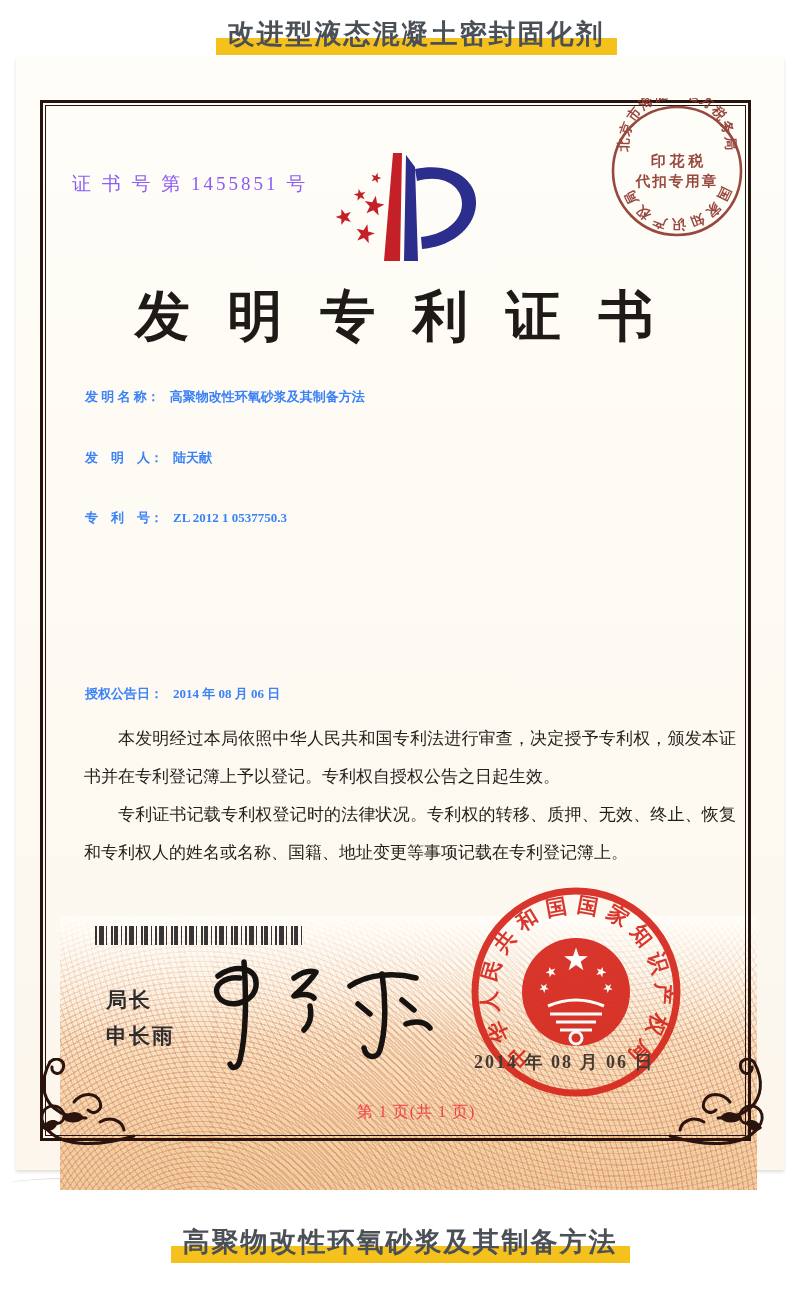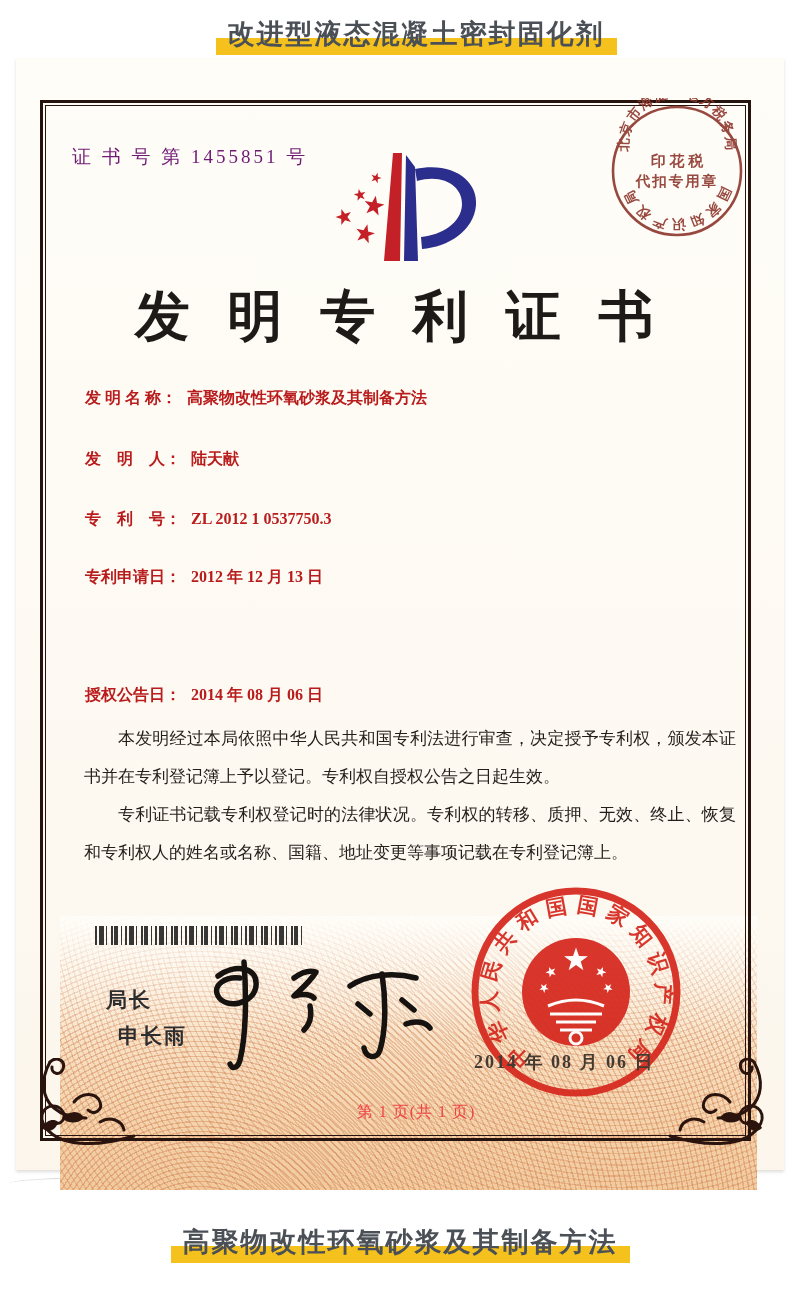--- a/index.html
+++ b/index.html
@@ -31,33 +31,33 @@
   
   .guilloche{position:absolute;left:44px;top:858px;width:697px;height:274px;z-index:1;
      background:
        repeating-radial-gradient(circle at 20% 130%, rgba(196,96,44,.30) 0 1.4px, rgba(255,255,255,0) 1.4px 5px),
        repeating-radial-gradient(circle at 80% -30%, rgba(196,96,44,.24) 0 1.4px, rgba(255,255,255,0) 1.4px 5.6px),
        linear-gradient(180deg,#fdf8ef 0%,#f9e6cd 35%,#f4d2ab 75%,#f1ca9e 100%);}
   .guilloche::after{content:"";position:absolute;inset:0;
      background:linear-gradient(180deg,#fffdf8 0%,rgba(255,253,248,.55) 18%,rgba(255,253,248,0) 45%);}
 
   
-  .cert-no{position:absolute;left:72px;top:144px;z-index:3;
-     font-size:19px;letter-spacing:3px;color:#701a75;}
+  .cert-no{position:absolute;left:72px;top:171px;z-index:3;
+     font-size:19px;letter-spacing:3px;color:#8b5cf6;}
 
   
   .logo{position:absolute;left:318px;top:143px;z-index:3;}
   .title{position:absolute;left:0;top:280px;width:100%;text-align:center;z-index:3;
      font-size:55px;font-weight:700;letter-spacing:12px;color:#1d1a17;}
 
   
   .tax-stamp{position:absolute;left:604px;top:98px;z-index:4;opacity:.92;}
 
   
-  .field{position:absolute;left:85px;z-index:3;font-size:16px;color:#b91c1c;
+  .field{position:absolute;left:85px;z-index:3;font-size:13px;color:#3b82f6;
      font-weight:600;white-space:nowrap;}
   .field .val{font-weight:600;margin-left:10px;}
 
   
   .paras{position:absolute;left:84px;top:720px;width:652px;z-index:3;
      font-size:17px;line-height:38px;color:#221e1a;text-align:justify;}
   .paras p{margin:0;text-indent:2em;}
 
   
   .barcode{position:absolute;left:95px;top:926px;width:208px;height:19px;z-index:3;opacity:.85;
@@ -171,36 +171,33 @@
 
   <div class="field" style="top:388px;">
     <span>发 明 名 称：</span><span class="val">高聚物改性环氧砂浆及其制备方法</span>
   </div>
   <div class="field" style="top:449px;">
     <span>发　明　人：</span><span class="val">陆天献</span>
   </div>
   <div class="field" style="top:509px;">
     <span>专　利　号：</span><span class="val">ZL 2012 1 0537750.3</span>
   </div>
-  <div class="field" style="top:567px;">
-    <span>专利申请日：</span><span class="val">2012 年 12 月 13 日</span>
-  </div>
   <div class="field" style="top:685px;">
     <span>授权公告日：</span><span class="val">2014 年 08 月 06 日</span>
   </div>
 
   <div class="paras">
     <p>本发明经过本局依照中华人民共和国专利法进行审查，决定授予专利权，颁发本证书并在专利登记簿上予以登记。专利权自授权公告之日起生效。</p>
     <p>专利证书记载专利权登记时的法律状况。专利权的转移、质押、无效、终止、恢复和专利权人的姓名或名称、国籍、地址变更等事项记载在专利登记簿上。</p>
   </div>
 
   <div class="barcode"></div>
 
   <div class="sig-label" style="top:986px;">局长</div>
-  <div class="sig-label" style="top:1022px;margin-left:12px;">申长雨</div>
+  <div class="sig-label" style="top:1022px;">申长雨</div>
 
   <svg class="sig-svg" width="255" height="128" viewBox="0 0 255 128">
     <g fill="none" stroke="#151210" stroke-width="5.5" stroke-linecap="round" stroke-linejoin="round">
       <path d="M62,14 C64,40 65,84 58,112 C56,120 50,122 48,116"></path>
       <path d="M36,28 C52,16 76,18 74,38 C72,56 44,62 36,48 C30,37 44,28 58,30"></path>
       <path d="M112,30 C120,24 128,22 134,24 C128,34 118,42 112,48 C120,46 128,46 132,50"></path>
       <path d="M128,58 C130,68 128,76 122,82"></path>
       <path d="M168,38 C186,26 212,24 234,30"></path>
       <path d="M200,26 C204,52 204,82 198,102 C195,112 184,110 182,100"></path>
       <path d="M176,56 L188,66"></path>

